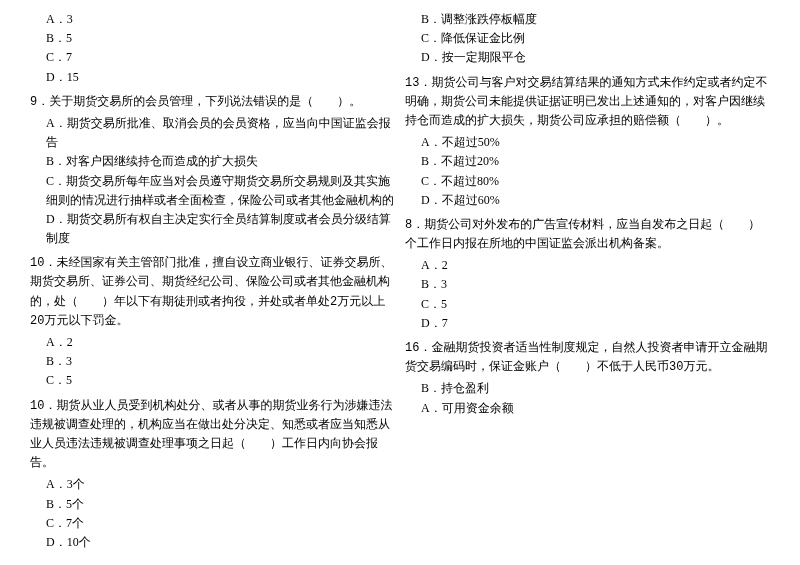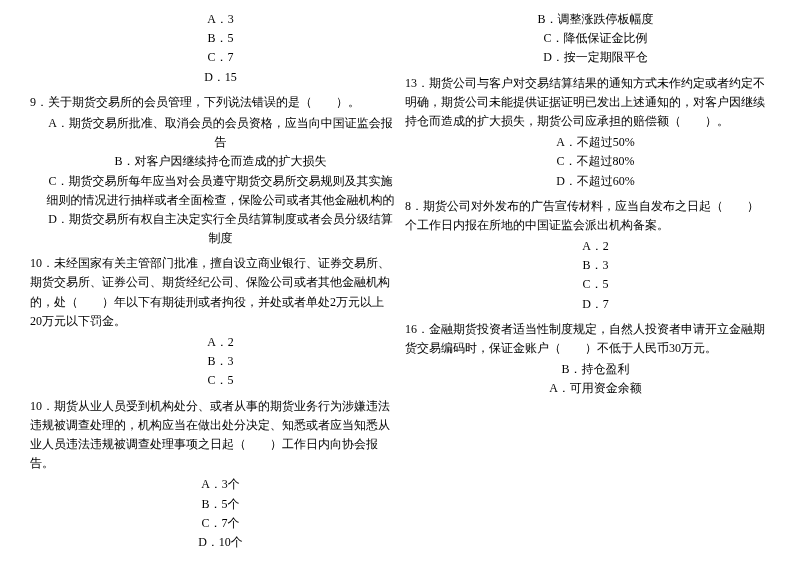--- a/index.html
+++ b/index.html
@@ -29,25 +29,25 @@
       display: flex;
       flex-direction: column;
     }
     .question-block {
       margin-bottom: 6px;
     }
     .question-text {
       line-height: 1.6;
       text-indent: 0;
       margin-bottom: 2px;
+      font-family: Liberation Mono, monospace;
     }
     .option {
       padding-left: 16px;
       line-height: 1.6;
-      text-align: center;
     }
   </style>
 </head>
 <body>
 
 <div class="page-content">
   <div class="two-col">
 
     <div class="col">
 
@@ -87,20 +87,21 @@
 
       <div class="question-block">
         <div class="option">B．调整涨跌停板幅度</div>
         <div class="option">C．降低保证金比例</div>
         <div class="option">D．按一定期限平仓</div>
       </div>
 
       <div class="question-block">
         <div class="question-text">13．期货公司与客户对交易结算结果的通知方式未作约定或者约定不明确，期货公司未能提供证据证明已发出上述通知的，对客户因继续持仓而造成的扩大损失，期货公司应承担的赔偿额（　　）。</div>
         <div class="option">A．不超过50%</div>
+        <div class="option">B．不超过20%</div>
         <div class="option">C．不超过80%</div>
         <div class="option">D．不超过60%</div>
       </div>
 
       <div class="question-block">
         <div class="question-text">8．期货公司对外发布的广告宣传材料，应当自发布之日起（　　）个工作日内报在所地的中国证监会派出机构备案。</div>
         <div class="option">A．2</div>
         <div class="option">B．3</div>
         <div class="option">C．5</div>
         <div class="option">D．7</div>

